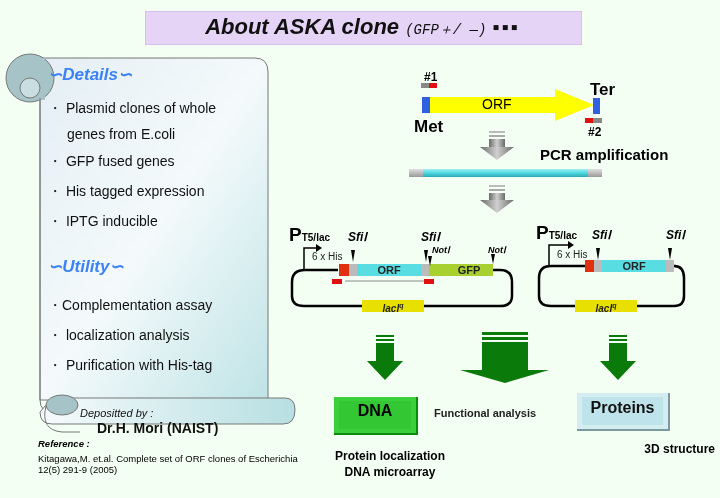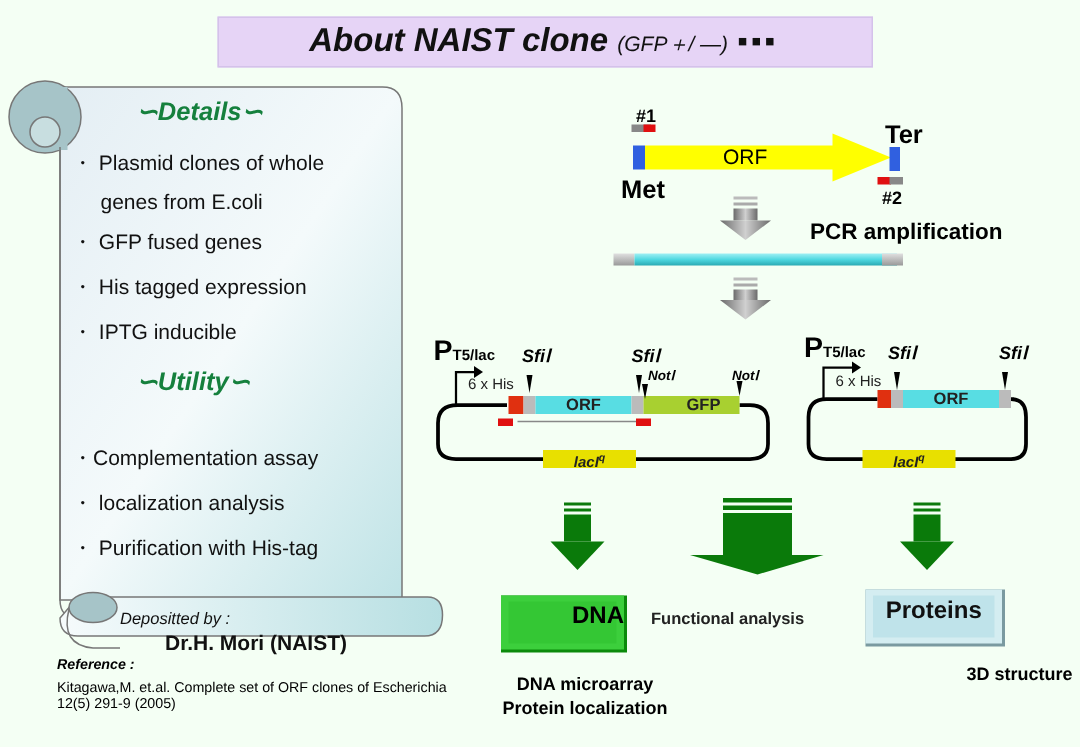--- a/index.html
+++ b/index.html
@@ -13,41 +13,41 @@
   
   #title-box {
     left:145px; top:11px; width:435px; height:32px;
     background:#e6d4f6; border:1px solid #d4c2ea;
   }
   #title-text {
     left:145px; top:11px; width:435px; height:32px; line-height:32px;
     text-align:center; font-weight:bold; font-style:italic; font-size:22px; color:#111;
     white-space:nowrap;
   }
-  #title-text .small { font-size:14px; font-weight:normal; }
+  #title-text .small { font-size:14px; font-weight:normal;font-family:Liberation Mono, monospace; }
   #title-text .dots { font-style:normal; letter-spacing:2px; font-size:20px; }
 
   svg.layer { position:absolute; left:0; top:0; }
 
-  .sec-head { font-style:italic; font-weight:bold; font-size:17px; color:#15803d; white-space:nowrap;margin-left:43px; }
+  .sec-head { font-style:italic; font-weight:bold; font-size:17px; color:#3b82f6; white-space:nowrap; }
   .bullet { font-size:14px; color:#111; white-space:nowrap; }
   .deposited { font-style:italic; font-size:11px; color:#111; }
   .mori { font-weight:bold; font-size:14px; color:#111; }
   .ref-head { font-style:italic; font-weight:bold; font-size:9.5px; }
   .ref-body { font-size:9.5px; line-height:11px; width:295px; }
 
   .lbl { font-weight:bold; white-space:nowrap; }
   .diag-lbl { font-size:10px; color:#222; white-space:nowrap; }
   .seg-lbl { font-size:12px; color:#222; text-align:center; font-weight:bold; }
 </style>
 </head>
 <body>
 
 <div class="abs" id="title-box"></div>
-<div class="abs" id="title-text"><span>About NAIST clone</span> <span class="small">(GFP＋/ ―)</span> <span class="dots">▪▪▪</span></div>
+<div class="abs" id="title-text"><span>About ASKA clone</span> <span class="small">(GFP＋/ ―)</span> <span class="dots">▪▪▪</span></div>
 
 <svg class="layer" width="720" height="498">
   <defs>
     <linearGradient id="scrollGrad" x1="0" y1="0" x2="1" y2="1">
       <stop offset="0" stop-color="#e4eef4"></stop>
       <stop offset="0.5" stop-color="#f4fafb"></stop>
       <stop offset="1" stop-color="#bfe3e6"></stop>
     </linearGradient>
     <linearGradient id="scrollBotGrad" x1="0" y1="0" x2="1" y2="0">
       <stop offset="0" stop-color="#f6fbfc"></stop>
@@ -172,27 +172,27 @@
   </g>
 </svg>
 
 <div class="abs sec-head" style="left:48px;top:64px;">∽Details∽</div>
 <div class="abs bullet" style="left:48px;top:100px;">・ Plasmid clones of whole</div>
 <div class="abs bullet" style="left:67px;top:126px;">genes from E.coli</div>
 <div class="abs bullet" style="left:48px;top:153px;">・ GFP fused genes</div>
 <div class="abs bullet" style="left:48px;top:183px;">・ His tagged expression</div>
 <div class="abs bullet" style="left:48px;top:213px;">・ IPTG inducible</div>
 
-<div class="abs sec-head" style="left:48px;top:244px;">∽Utility∽</div>
+<div class="abs sec-head" style="left:48px;top:256px;">∽Utility∽</div>
 <div class="abs bullet" style="left:48px;top:297px;">・Complementation assay</div>
 <div class="abs bullet" style="left:48px;top:327px;">・ localization analysis</div>
 <div class="abs bullet" style="left:48px;top:357px;">・ Purification with His-tag</div>
 
 <div class="abs deposited" style="left:80px;top:407px;">Depositted by :</div>
-<div class="abs mori" style="left:110px;top:420px;">Dr.H. Mori (NAIST)</div>
+<div class="abs mori" style="left:97px;top:420px;">Dr.H. Mori (NAIST)</div>
 
 <div class="abs ref-head" style="left:38px;top:438px;">Reference :</div>
 <div class="abs ref-body" style="left:38px;top:453px;">
   <div>Kitagawa,M. et.al.  Complete set of ORF clones of Escherichia</div>
   <div>12(5) 291-9 (2005)</div>
 </div>
 
 <div class="abs lbl" style="left:424px;top:70px;font-size:12px;">#1</div>
 <div class="abs lbl" style="left:590px;top:80px;font-size:17px;">Ter</div>
 <div class="abs" style="left:482px;top:96px;font-size:14px;">ORF</div>
@@ -210,23 +210,23 @@
 <div class="abs seg-lbl" style="left:429px;top:264px;width:80px;font-size:11px;line-height:12px;">GFP</div>
 <div class="abs seg-lbl" style="left:362px;top:300px;width:62px;font-size:10px;line-height:12px;font-style:italic;"><span>lacI</span><sup style="font-size:7px;">q</sup></div>
 
 <div class="abs lbl" style="left:536px;top:222px;font-size:19px;"><span>P</span><span style="font-size:10px;">T5/lac</span></div>
 <div class="abs lbl" style="left:592px;top:228px;font-size:12px;font-style:italic;">SfiⅠ</div>
 <div class="abs lbl" style="left:666px;top:228px;font-size:12px;font-style:italic;">SfiⅠ</div>
 <div class="abs diag-lbl" style="left:557px;top:249px;">6 x His</div>
 <div class="abs seg-lbl" style="left:602px;top:260px;width:64px;font-size:11px;line-height:12px;">ORF</div>
 <div class="abs seg-lbl" style="left:575px;top:300px;width:62px;font-size:10px;line-height:12px;font-style:italic;"><span>lacI</span><sup style="font-size:7px;">q</sup></div>
 
-<div class="abs lbl" style="left:334px;top:402px;width:82px;text-align:right;font-size:16px;">DNA</div>
+<div class="abs lbl" style="left:334px;top:402px;width:82px;text-align:center;font-size:16px;">DNA</div>
 <div class="abs lbl" style="left:434px;top:407px;font-size:11px;color:#222;">Functional analysis</div>
 <div class="abs lbl" style="left:577px;top:399px;width:91px;text-align:center;font-size:16px;color:#111;">Proteins</div>
 
 <div class="abs lbl" style="left:320px;top:448px;width:140px;text-align:center;font-size:12px;line-height:16px;">
+  <div>Protein localization</div>
   <div>DNA microarray</div>
-  <div>Protein localization</div>
 </div>
 <div class="abs lbl" style="left:515px;top:441px;width:200px;text-align:right;font-size:12px;line-height:16px;">
   <div>3D structure</div>
 </div>
 
 </body></html>

